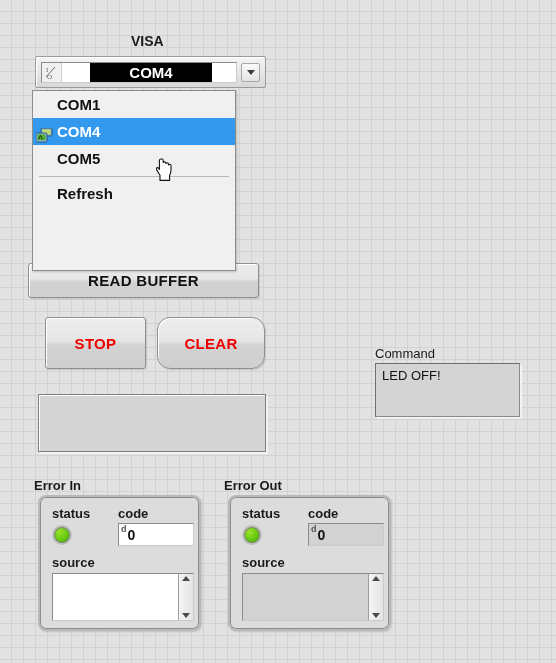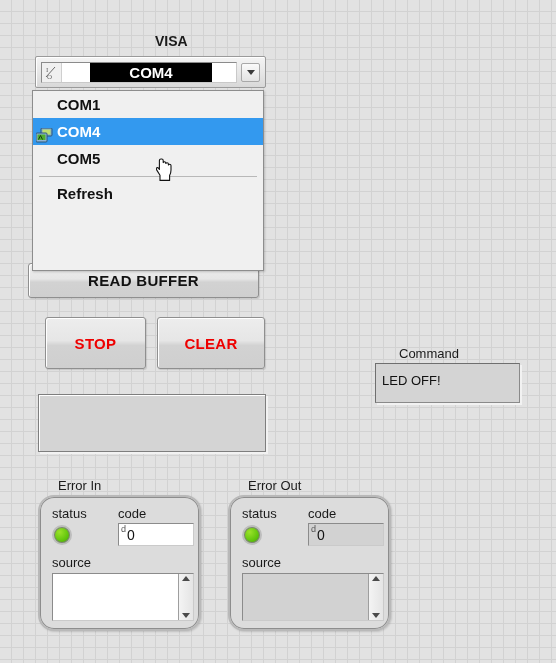--- a/index.html
+++ b/index.html
@@ -24,21 +24,20 @@
     background-position: -1px -1px;
     user-select: none;
   }
 
   
   .lbl {
     position: absolute;
     font-size: 13px;
     color: #1a1a1a;
     white-space: nowrap;
-    margin-left: 24px;
   }
   .lbl-bold {
     font-weight: bold;
   }
 
   
   #visa-title {
     left: 131px;
     top: 33px;
     font-size: 14px;
@@ -111,21 +110,21 @@
     border-left: 4px solid transparent;
     border-right: 4px solid transparent;
     border-top: 5px solid #3a3a3a;
   }
 
   
   #visa-dropdown {
     position: absolute;
     left: 32px;
     top: 90px;
-    width: 232px;
+    width: 204px;
     height: 181px;
     background: #f0f0f0;
     border: 1px solid #8d8d8d;
     box-sizing: border-box;
     z-index: 50;
     box-shadow: 1px 1px 2px rgba(0,0,0,0.18);
   }
   .dd-item {
     position: relative;
     height: 27px;
@@ -194,20 +193,21 @@
     width: 101px;
     height: 52px;
     color: #ee0000;
   }
   #clear-btn {
     left: 157px;
     top: 317px;
     width: 108px;
     height: 52px;
     color: #ee0000;
+    border-radius: 13px;
   }
 
   
   #buffer-display {
     position: absolute;
     left: 38px;
     top: 394px;
     width: 228px;
     height: 58px;
     background: #d4d4d4;
@@ -219,43 +219,45 @@
   
   #command-label {
     left: 375px;
     top: 346px;
   }
   #command-box {
     position: absolute;
     left: 375px;
     top: 363px;
     width: 145px;
-    height: 40px;
+    height: 54px;
     background: #d4d4d4;
     border: 1px solid #8a8a8a;
     border-top-color: #6f6f6f;
     border-left-color: #6f6f6f;
     box-shadow: 2px 2px 0 #f2f2f2;
     box-sizing: border-box;
-    padding: 9px 6px;
+    padding: 4px 6px;
     font-size: 13px;
     color: #111111;
   }
 
   
   .err-label {
     font-size: 13px;
+    font-weight: bold;
   }
   .err-cluster {
     position: absolute;
     background: #dcdcdc;
     border: 2px solid #b9b9b9;
-    border-radius: 16px;
+    border-radius: 8px;
     box-shadow: inset 0 0 0 1px #8d8d8d, 1px 1px 2px rgba(0,0,0,0.15);
     box-sizing: border-box;
+    font-weight: bold;
   }
   #error-in-cluster  { left: 38px;  top: 495px; width: 163px; height: 136px; }
   #error-out-cluster { left: 228px; top: 495px; width: 163px; height: 136px; }
   #error-in-label  { left: 34px; top: 478px; }
   #error-out-label { left: 224px; top: 478px; }
 
   .sub-label {
     position: absolute;
     font-size: 13px;
     color: #1a1a1a;

